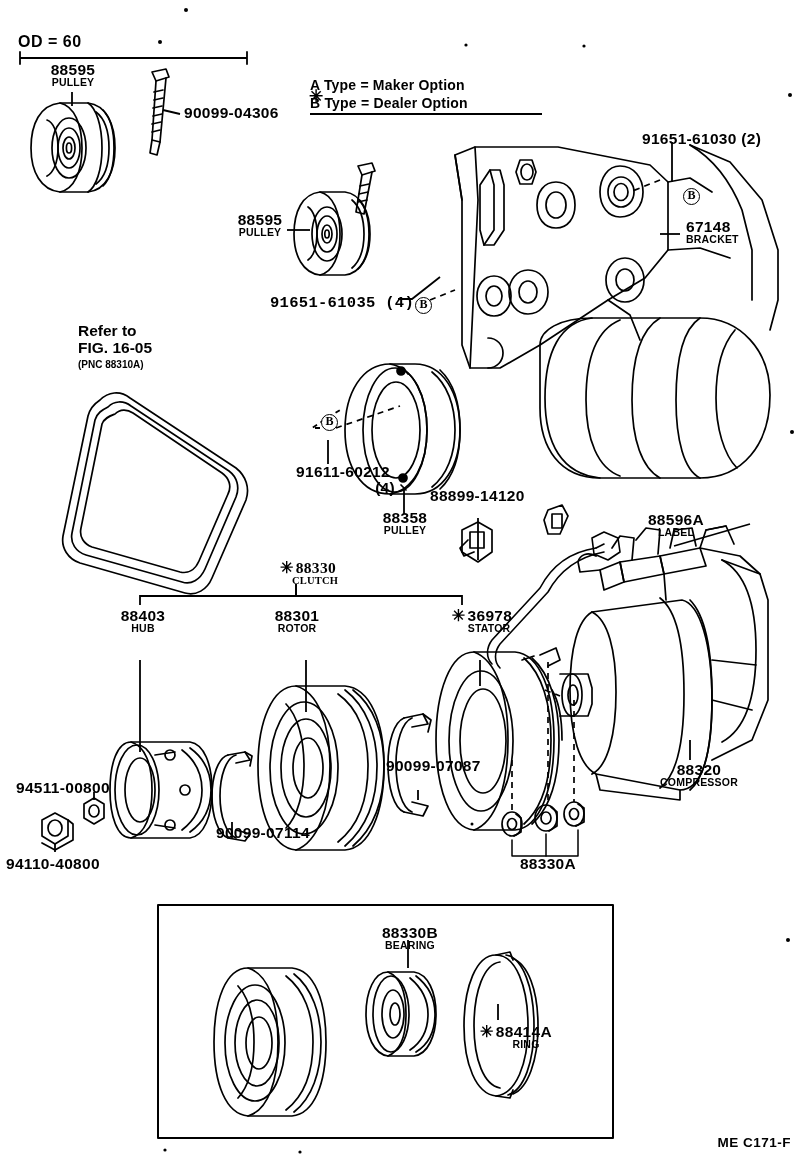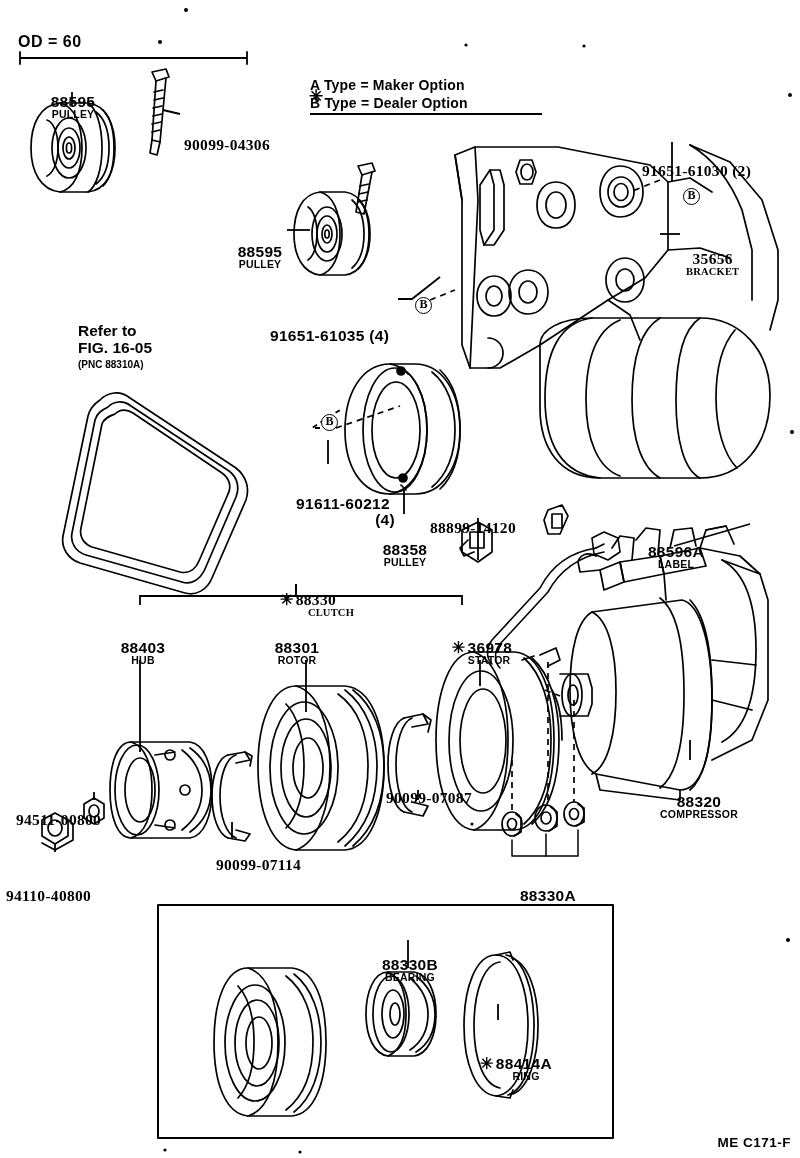--- a/index.html
+++ b/index.html
@@ -6,26 +6,26 @@
   html,body{margin:0;padding:0;background:#fff;}
   body{
     width:800px;height:1158px;position:relative;overflow:hidden;
     font-family:"Liberation Sans", sans-serif;
     color:#000;
   }
   #sheet{position:absolute;left:0;top:0;width:800px;height:1158px;}
   svg#art{position:absolute;left:0;top:0;width:800px;height:1158px;}
 
   .lbl{position:absolute;white-space:nowrap;font-weight:bold;letter-spacing:0.3px;}
-  .num{font-size:15.5px;line-height:15px;margin-top:32px;}
+  .num{font-size:15.5px;line-height:15px;}
   .sub{font-size:10.5px;line-height:11px;letter-spacing:0.2px;}
   .qty{font-size:15.5px;}
   .ctr{text-align:center;}
-  .lft{text-align:center;font-family:Liberation Serif, serif;}
-  .rgt{}
+  .lft{text-align:left;}
+  .rgt{font-family:Liberation Mono, monospace;}
 
   .legend{position:absolute;left:310px;top:76px;width:245px;}
   .legend .row{font-size:14px;font-weight:bold;line-height:18px;letter-spacing:0.2px;}
   .legend .rule{border-bottom:2.2px solid #000;width:232px;margin-top:1px;}
   .legend .star{position:absolute;left:-1px;top:10px;font-size:17px;font-weight:bold;}
 
   .star-inline{font-size:16px;font-weight:bold;margin-right:2px;}
 
   .odlbl{position:absolute;left:18px;top:33px;font-size:16px;font-weight:bold;letter-spacing:0.5px;}
 
@@ -404,21 +404,21 @@
   <div class="sub">PULLEY</div>
 </div>
 
 <div class="lbl num rgt" style="left:270px;top:296px;width:140px;">91651-61035  (4)</div>
 <div class="bmark" style="left:415px;top:297px;">B</div>
 
 <div class="lbl num lft" style="left:642px;top:131px;">91651-61030 (2)</div>
 <div class="bmark" style="left:683px;top:188px;">B</div>
 
 <div class="lbl lft" style="left:686px;top:219px;">
-  <div class="num">35656</div>
+  <div class="num">67148</div>
   <div class="sub">BRACKET</div>
 </div>
 
 <div class="refer">
   <div>Refer to</div>
   <div>FIG. 16-05</div>
   <div class="small">(PNC 88310A)</div>
 </div>
 
 <div class="bmark" style="left:321px;top:414px;">B</div>
@@ -429,21 +429,21 @@
 
 <div class="lbl ctr" style="left:370px;top:510px;width:70px;">
   <div class="num">88358</div>
   <div class="sub">PULLEY</div>
 </div>
 
 <div class="lbl num lft" style="left:430px;top:488px;">88899-14120</div>
 
 <div class="lbl ctr" style="left:262px;top:560px;width:92px;font-family:Liberation Serif, serif;">
   <div class="num"><span class="star-inline">✳</span><span>88330</span></div>
-  <div class="sub" style="padding-left:14px;text-align:right;">CLUTCH</div>
+  <div class="sub" style="padding-left:14px;">CLUTCH</div>
 </div>
 
 <div class="lbl ctr" style="left:108px;top:608px;width:70px;">
   <div class="num">88403</div>
   <div class="sub">HUB</div>
 </div>
 
 <div class="lbl ctr" style="left:262px;top:608px;width:70px;">
   <div class="num">88301</div>
   <div class="sub">ROTOR</div>

